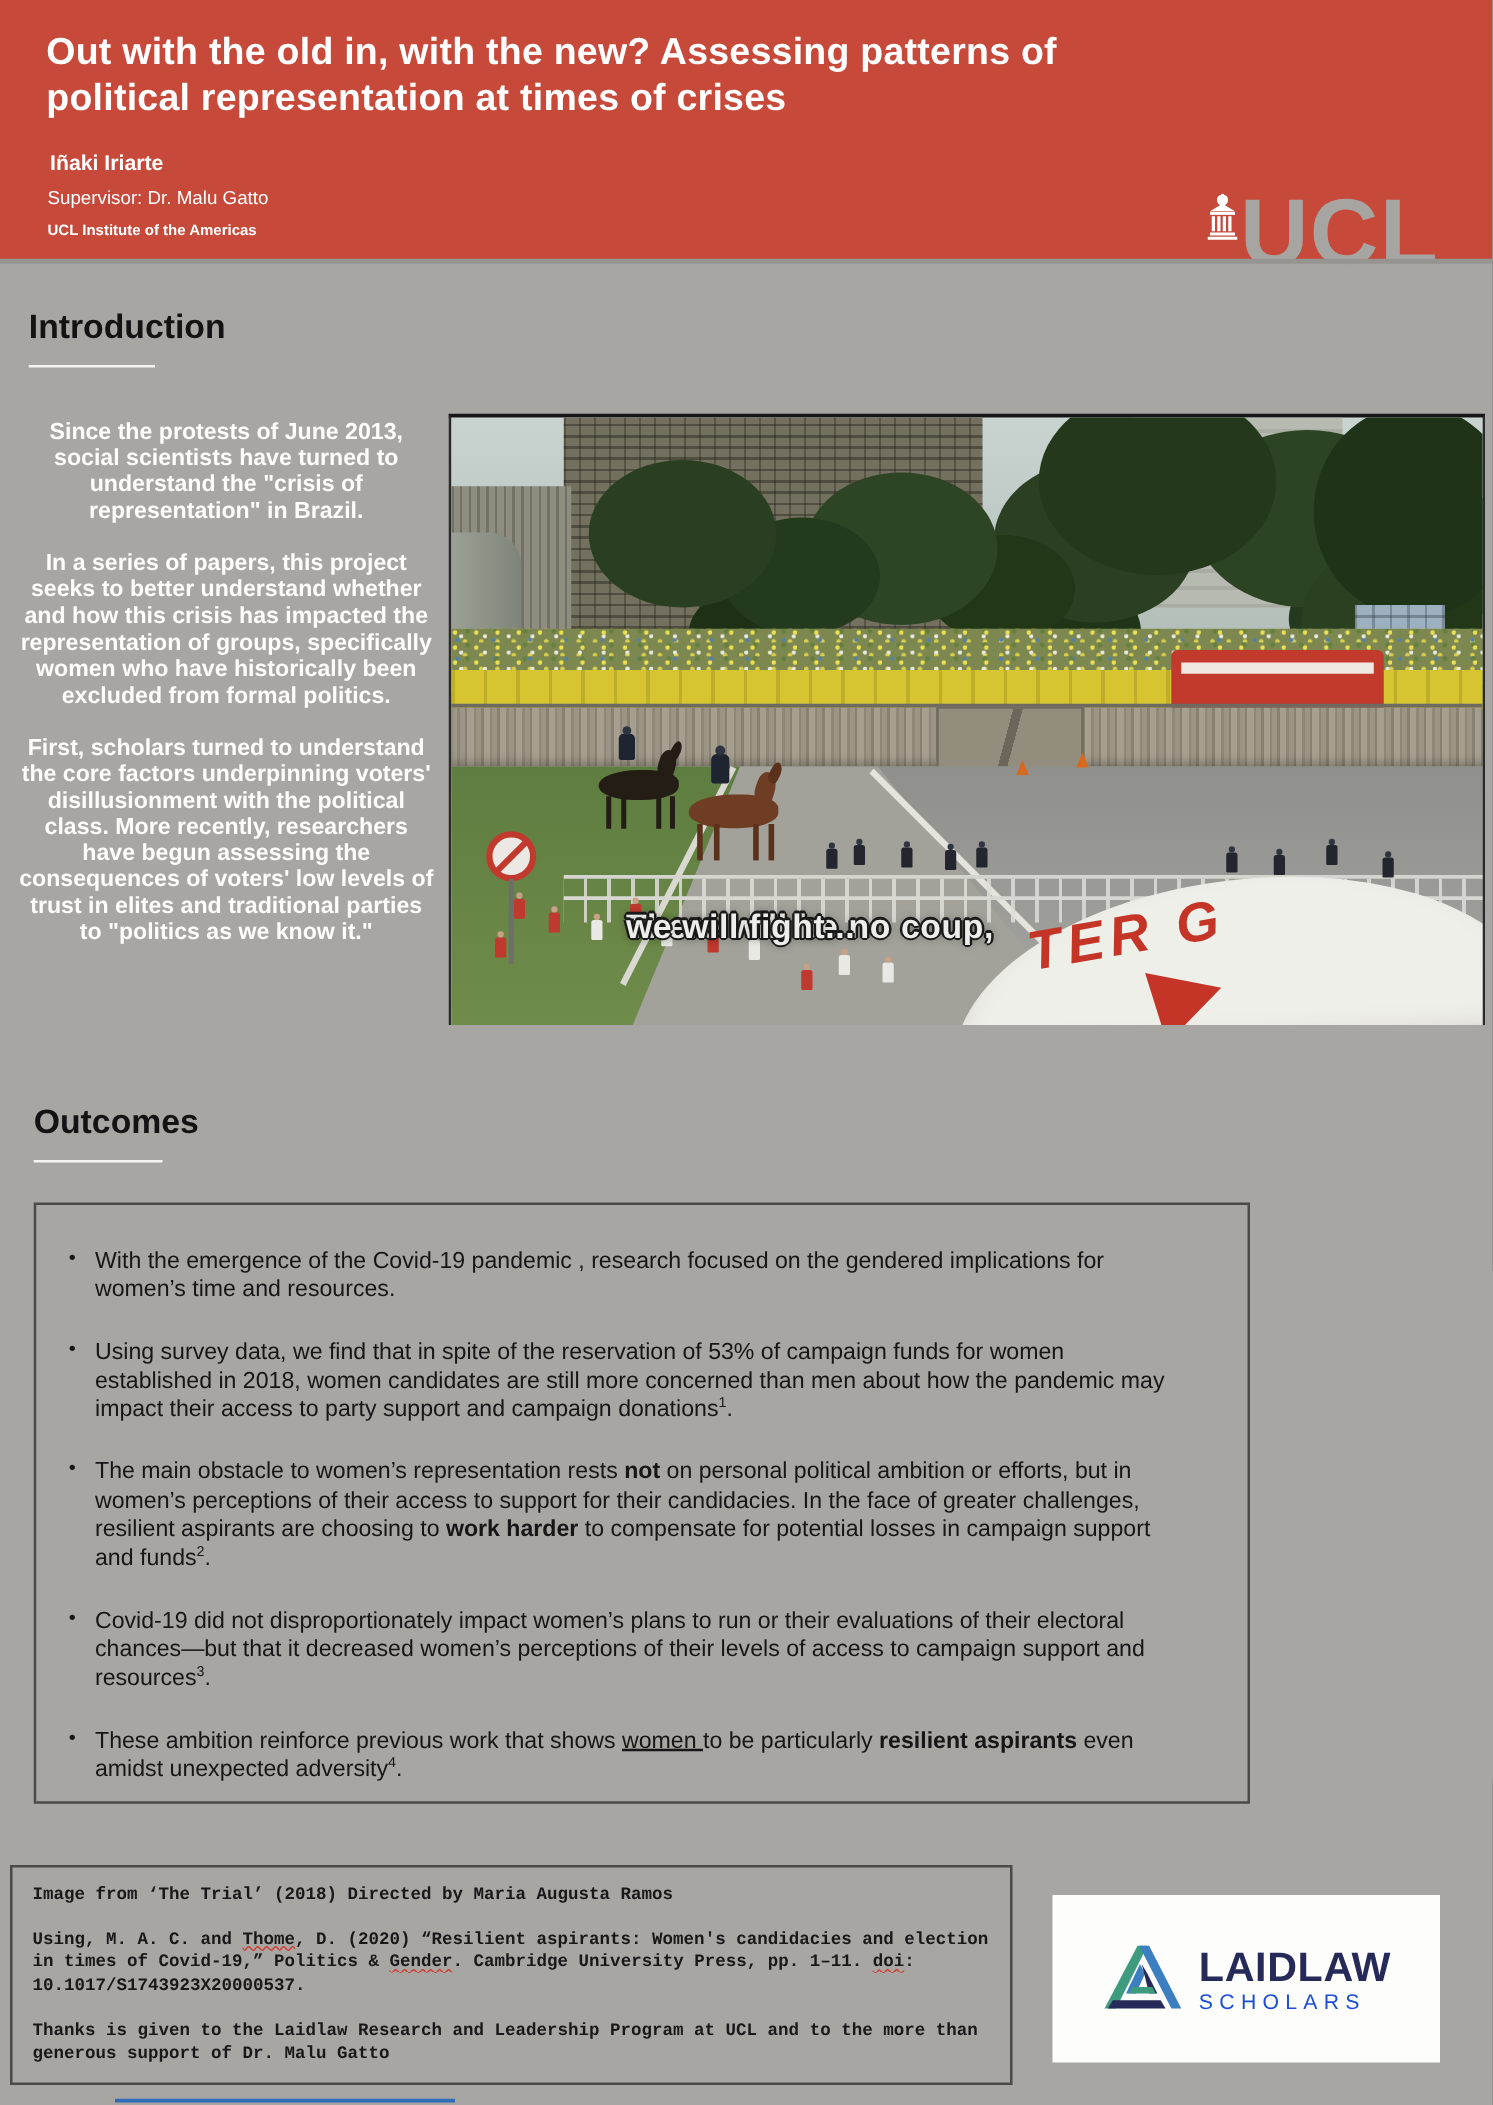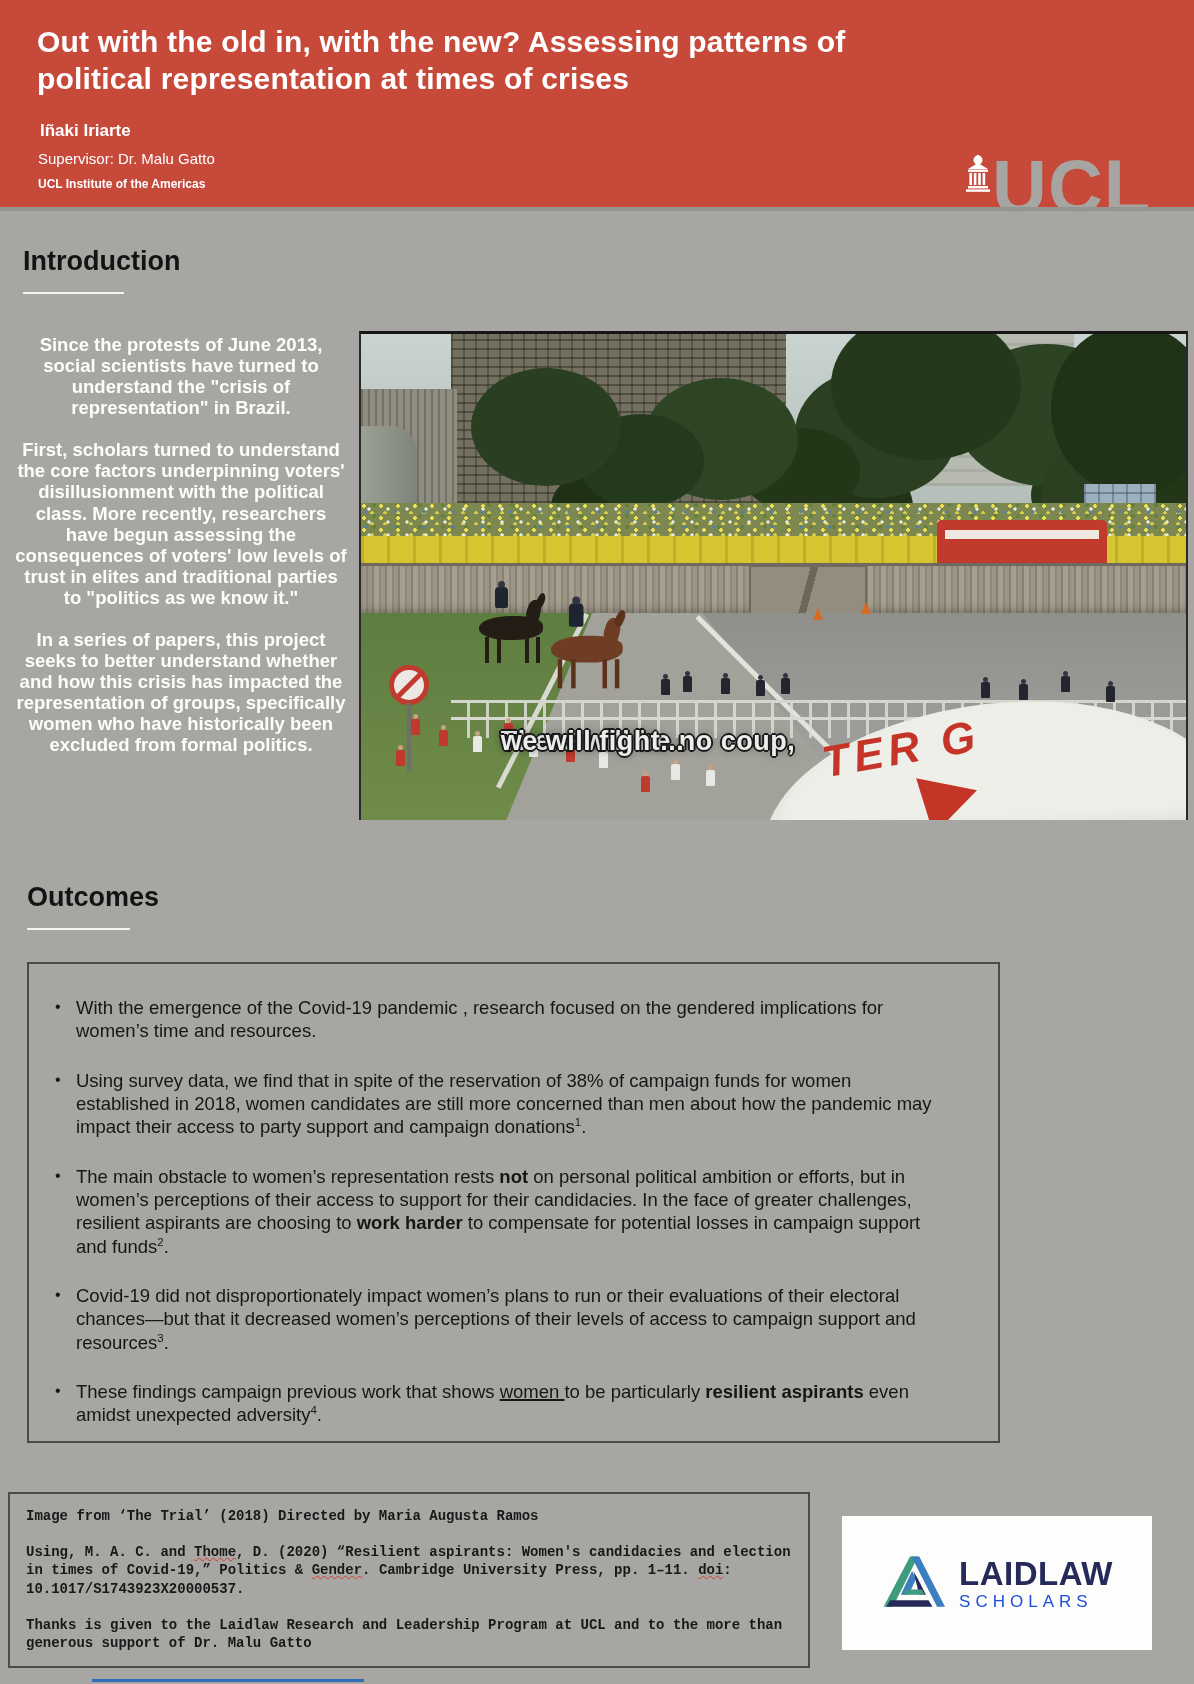--- a/index.html
+++ b/index.html
@@ -141,22 +141,22 @@
       </svg>
     </span>
     <div class="ucl-text">UCL</div>
   </div>
   <div class="header-shadow"></div>
 
   <div class="sec-head" style="left:23px;top:246px;">Introduction</div>
   <div class="sec-underline" style="left:23px;top:292px;width:101px;"></div>
   <div class="intro-text">
       <p>Since the protests of June 2013, social scientists have turned to understand the "crisis of representation" in Brazil.</p>
+      <p>In a series of papers, this project seeks to better understand whether and how this crisis has impacted the representation of groups, specifically women who have historically been excluded from formal politics.</p>
       <p>First, scholars turned to understand the core factors underpinning voters' disillusionment with the political class. More recently, researchers have begun assessing the consequences of voters' low levels of trust in elites and traditional parties to "politics as we know it."</p>
-      <p>In a series of papers, this project seeks to better understand whether and how this crisis has impacted the representation of groups, specifically women who have historically been excluded from formal politics.</p>
     </div>
 
   <div class="photo">
     <div class="ph-sky"></div>
     <div class="ph-bldg-main"></div>
     <div class="ph-bldg-left"></div>
     <div class="ph-bldg-silo"></div>
     <div class="ph-bldg-right"></div>
     <div class="ph-tree t1"></div>
     <div class="ph-tree t2"></div>
@@ -232,24 +232,24 @@
       <div>There will be no coup,</div>
       <div>we will fight...</div>
     </div>
   </div>
 
   <div class="sec-head" style="left:27px;top:882px;">Outcomes</div>
   <div class="sec-underline" style="left:27px;top:928px;width:103px;"></div>
   <div class="outcomes-box">
     <ul>
         <li><span>With the emergence of the Covid-19 pandemic , research focused on the gendered implications for women’s time and resources.</span></li>
-        <li><span>Using survey data, we find that in spite of the reservation of 38% of campaign funds for women established in 2018, women candidates are still more concerned than men about how the pandemic may impact their access to party support and campaign donations</span><sup>1</sup><span>.</span></li>
+        <li><span>Using survey data, we find that in spite of the reservation of 53% of campaign funds for women established in 2018, women candidates are still more concerned than men about how the pandemic may impact their access to party support and campaign donations</span><sup>1</sup><span>.</span></li>
         <li><span>The main obstacle to women’s representation rests </span><span class="b">not</span><span> on personal political ambition or efforts, but in women’s perceptions of their access to support for their candidacies. In the face of greater challenges, resilient aspirants are choosing to </span><span class="b">work harder</span><span> to compensate for potential losses in campaign support and funds</span><sup>2</sup><span>.</span></li>
         <li><span>Covid-19 did not disproportionately impact women’s plans to run or their evaluations of their electoral chances—but that it decreased women’s perceptions of their levels of access to campaign support and resources</span><sup>3</sup><span>.</span></li>
-        <li><span>These findings campaign previous work that shows </span><span class="u">women </span><span>to be particularly </span><span class="b">resilient aspirants</span><span> even amidst unexpected adversity</span><sup>4</sup><span>.</span></li>
+        <li><span>These ambition reinforce previous work that shows </span><span class="u">women </span><span>to be particularly </span><span class="b">resilient aspirants</span><span> even amidst unexpected adversity</span><sup>4</sup><span>.</span></li>
       </ul>
   </div>
 
   <div class="footer-box">
     <p>Image from ‘The Trial’ (2018) Directed by Maria Augusta Ramos</p>
     <p><span>Using, M. A. C. and </span><span class="sq">Thome</span><span>, D. (2020) “Resilient aspirants: Women's candidacies and election in times of Covid-19,” Politics &amp; </span><span class="sq">Gender</span><span>. Cambridge University Press, pp. 1–11. </span><span class="sq">doi</span><span>: 10.1017/S1743923X20000537.</span></p>
     <p>Thanks is given to the Laidlaw Research and Leadership Program at UCL and to the more than generous support of Dr. Malu Gatto</p>
   </div>
 
   <div class="laidlaw-box">

